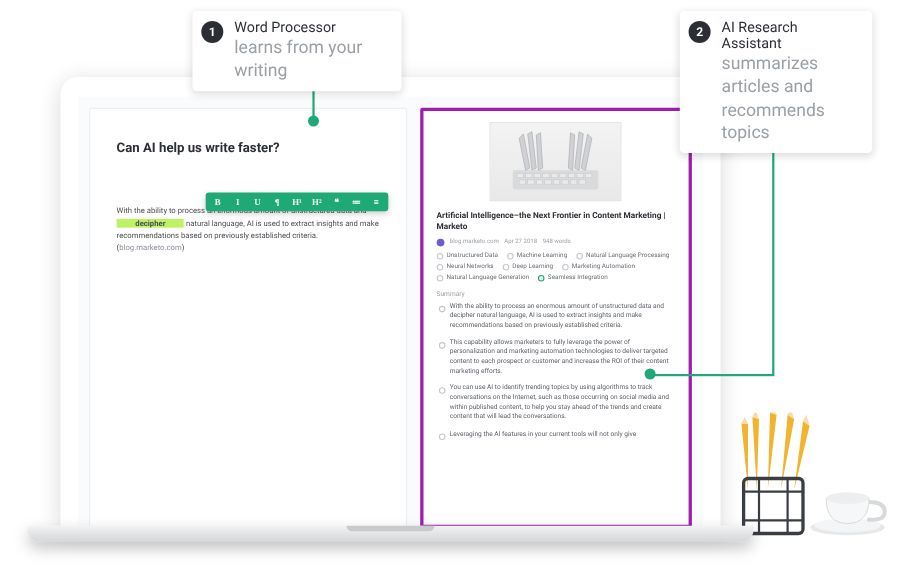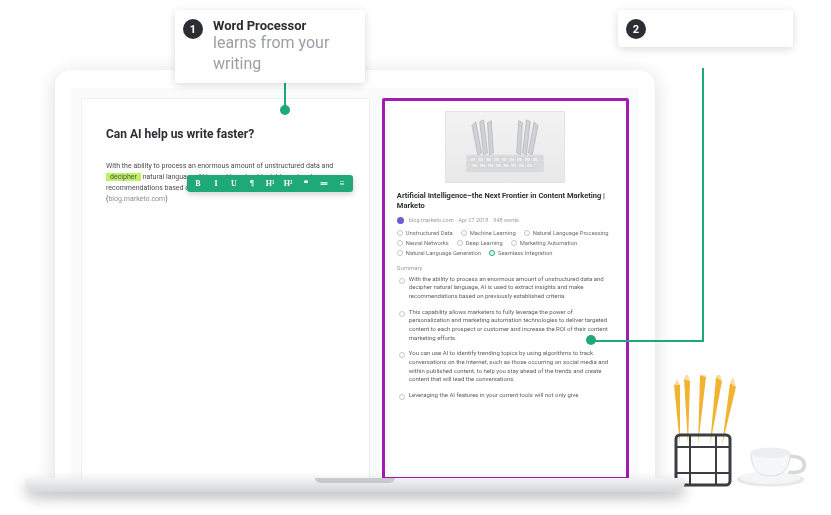--- a/index.html
+++ b/index.html
@@ -32,21 +32,21 @@
     font-size: 11px;
     font-weight: 700;
     display: flex;
     align-items: center;
     justify-content: center;
     flex-shrink: 0;
     margin-top: 1px;
   }
   .callout .ct-title {
     font-size: 13px;
-    font-weight: 700;
+    font-weight: 400;
     color: #2b2e33;
   }
   .callout .ct-sub {
     font-size: 16px;
     color: #9aa0a6;
     line-height: 1.3;
   }
   #callout-1 { top: 10px; left: 175px; width: 190px; }
   #callout-2 { top: 10px; left: 618px; width: 175px; }
 
@@ -115,21 +115,21 @@
     border-radius: 2px;
     padding: 28px 24px 12px 24px;
     position: relative;
     font-size: 7px;
     color: #4a4d52;
   }
   .doc-title {
     font-size: 12px;
     font-weight: 700;
     color: #2b2e33;
-    margin-bottom: 20px;
+    margin-bottom: 46px;
   }
   .toolbar {
     position: absolute;
     top: 76px;
     left: 105px;
     background: #1ea977;
     border-radius: 3px;
     display: flex;
     padding: 4px 6px;
     gap: 8px;
@@ -142,21 +142,22 @@
     font-weight: 700;
     width: 10px;
     text-align: center;
     font-family: Georgia, serif;
   }
   .para {
     line-height: 1.55;
   }
   .para .hl {
     background: #bef264;
-    padding: 0 4px;
+    padding: 0 17px;
+    font-weight: bold;
   }
   .para .src {
     color: #8a8f98;
   }
 
   
   .assist-col {
     flex: 1;
     background: #fff;
     border: 3px solid #a21caf;
@@ -264,20 +265,24 @@
   <div>
     <div class="ct-title">Word Processor</div>
     <div class="ct-sub">learns from your writing</div>
   </div>
 </div>
 <div class="connector" id="conn1"></div>
 <div id="conn1-dot"></div>
 
 <div class="callout" id="callout-2">
   <div class="num">2</div>
+  <div>
+    <div class="ct-title">AI Research Assistant</div>
+    <div class="ct-sub">summarizes articles and recommends topics</div>
+  </div>
 </div>
 <div class="connector" id="conn2a"></div>
 <div class="connector" id="conn2b"></div>
 <div id="conn2-dot"></div>
 
 <div class="laptop">
   <div class="laptop-screen-bezel">
     <div class="screen-content">
 
       <div class="editor-col">

